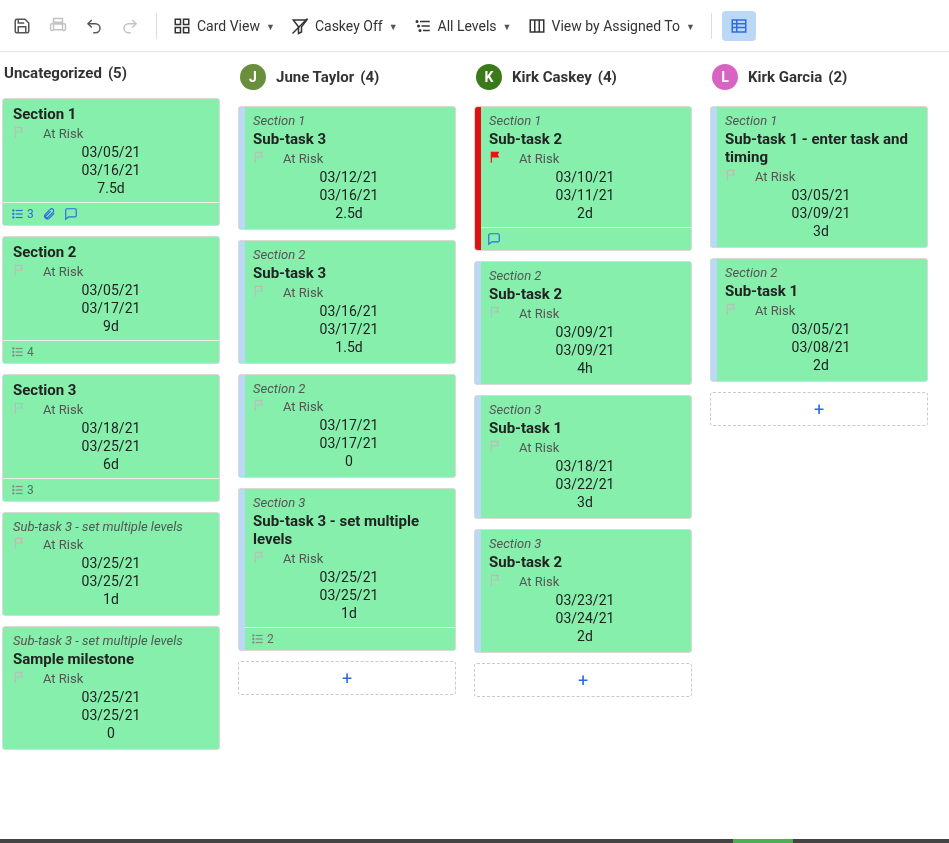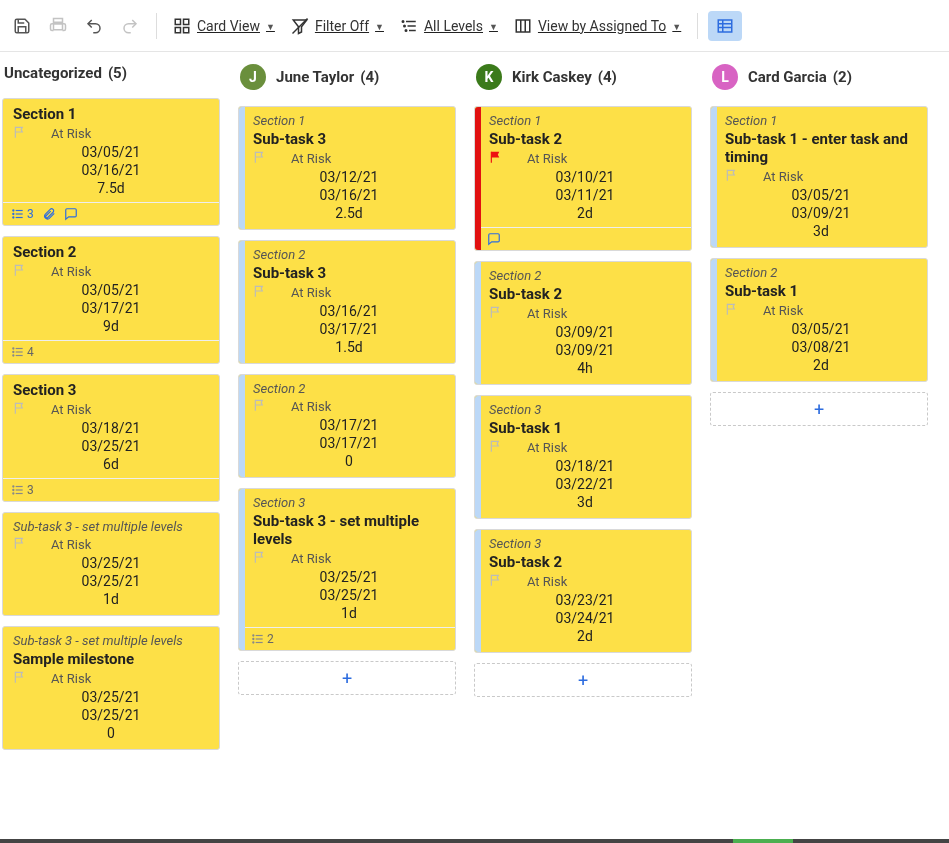--- a/index.html
+++ b/index.html
@@ -16,21 +16,20 @@
   }
 
   
   .toolbar {
     height: 52px;
     display: flex;
     align-items: center;
     padding: 0 6px;
     gap: 4px;
     border-bottom: 1px solid #e5e5e5;
-    text-decoration: underline;
   }
   .tb-btn {
     width: 32px; height: 32px;
     display: flex; align-items: center; justify-content: center;
     color: #555;
     border-radius: 4px;
   }
   .tb-btn.disabled { opacity: .35; }
   .tb-sep { width:1px; height:26px; background:#ddd; margin:0 6px; }
   .tb-menu {
@@ -73,39 +72,39 @@
   }
   .avatar {
     width:26px;height:26px;border-radius:50%;
     display:flex;align-items:center;justify-content:center;
     color:#fff;font-weight:700;font-size:14px;
   }
 
   .card {
     border:1px solid #d9d9d9;
     border-radius:3px;
-    background:#fde047;
+    background:#86efac;
     padding: 6px 10px 6px 10px;
     position:relative;
   }
   .card .accent {
     position:absolute; left:0; top:0; bottom:0;
     width:6px;
     border-top-left-radius:3px; border-bottom-left-radius:3px;
   }
   .card.pad-accent { padding-left: 14px; }
   .section {
     font-style:italic;
     color:#555;
     font-size:13px;
     margin-bottom:2px;
   }
   .title { font-weight:700; font-size:15px; margin-bottom:2px; }
   .risk {
-    display:flex; align-items:center; gap:24px;
+    display:flex; align-items:center; gap:16px;
     color:#555; font-size:13px;
     margin: 2px 0 2px 0;
     text-align: center;
   }
   .risk .flag { color:#bbb; }
   .risk.red .flag { color:#e11; }
   .line { font-size:14px; margin:2px 0;text-align:center; }
   .meta {
     border-top:1px solid #eee;
     margin: 6px -10px -6px -10px;
@@ -178,21 +177,21 @@
       </svg>
     <span>Card View</span>
     <span class="caret">▼</span>
   </div>
 
   <div class="tb-menu">
     <svg width="18" height="18" viewBox="0 0 24 24" fill="none" stroke="currentColor" stroke-width="2">
         <polygon points="3 4 21 4 14 13 14 20 10 22 10 13 3 4"></polygon>
         <line x1="2" y1="22" x2="22" y2="2"></line>
       </svg>
-    <span>Filter Off</span>
+    <span>Caskey Off</span>
     <span class="caret">▼</span>
   </div>
 
   <div class="tb-menu">
     <svg width="18" height="18" viewBox="0 0 24 24" fill="none" stroke="currentColor" stroke-width="2">
         <line x1="8" y1="6" x2="21" y2="6"></line>
         <line x1="10" y1="12" x2="21" y2="12"></line>
         <line x1="12" y1="18" x2="21" y2="18"></line>
         <circle cx="4" cy="6" r="1"></circle>
         <circle cx="6" cy="12" r="1"></circle>
@@ -501,21 +500,21 @@
         <div class="line">03/24/21</div>
         <div class="line">2d</div>
       </div>
       <div class="add-card">
         <span>+</span>
       </div>
     </div>
     <div class="lane">
       <div class="lane-header">
         <div class="avatar" style="background: rgb(216, 99, 195);">L</div>
-        <span>Card Garcia</span>
+        <span>Kirk Garcia</span>
         <span style="margin-left: -4px;"> (2)</span>
       </div>
       <div class="card pad-accent">
         <div class="accent" style="background: rgb(188, 216, 247);"></div>
         <div class="section">Section 1</div>
         <div class="title">Sub-task 1 - enter task and timing</div>
         <div class="risk">
           <span class="flag"><svg width="14" height="14" viewBox="0 0 24 24" fill="none" stroke="#bbb" stroke-width="2">
               <path d="M4 22V3"></path>
               <path d="M4 4h12l-2 4 2 4H4"></path>

